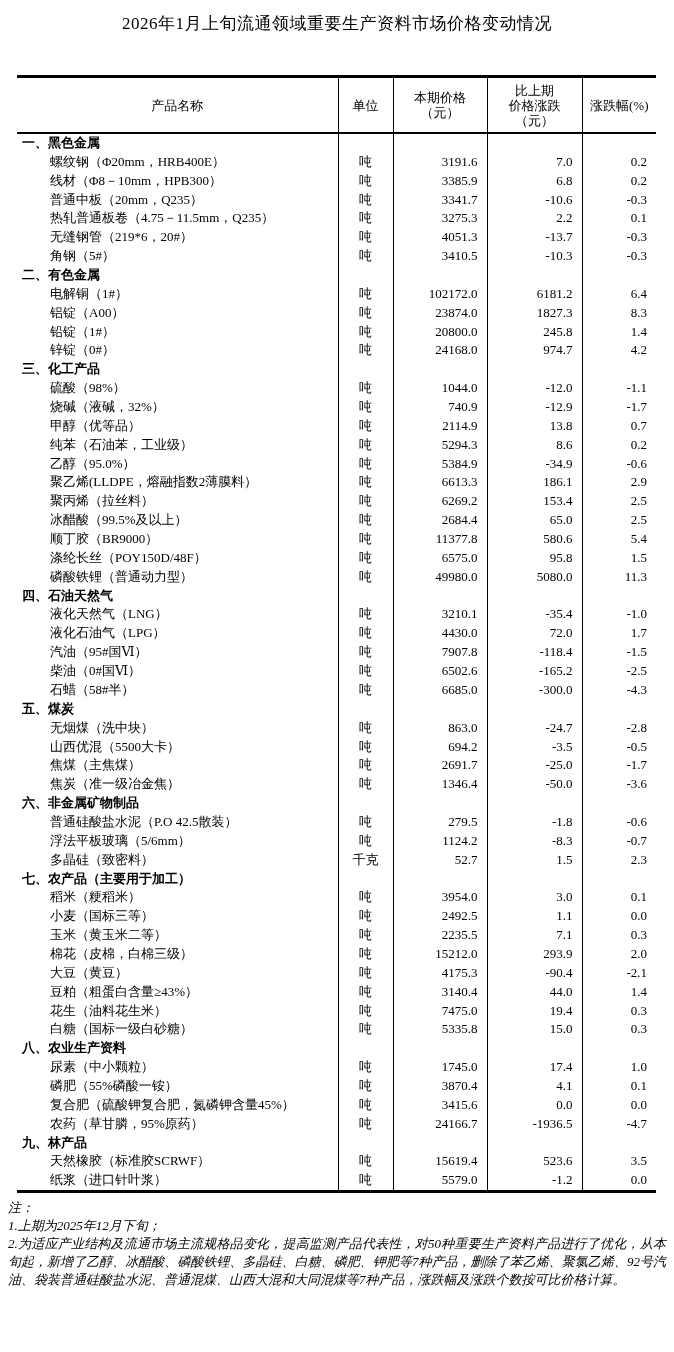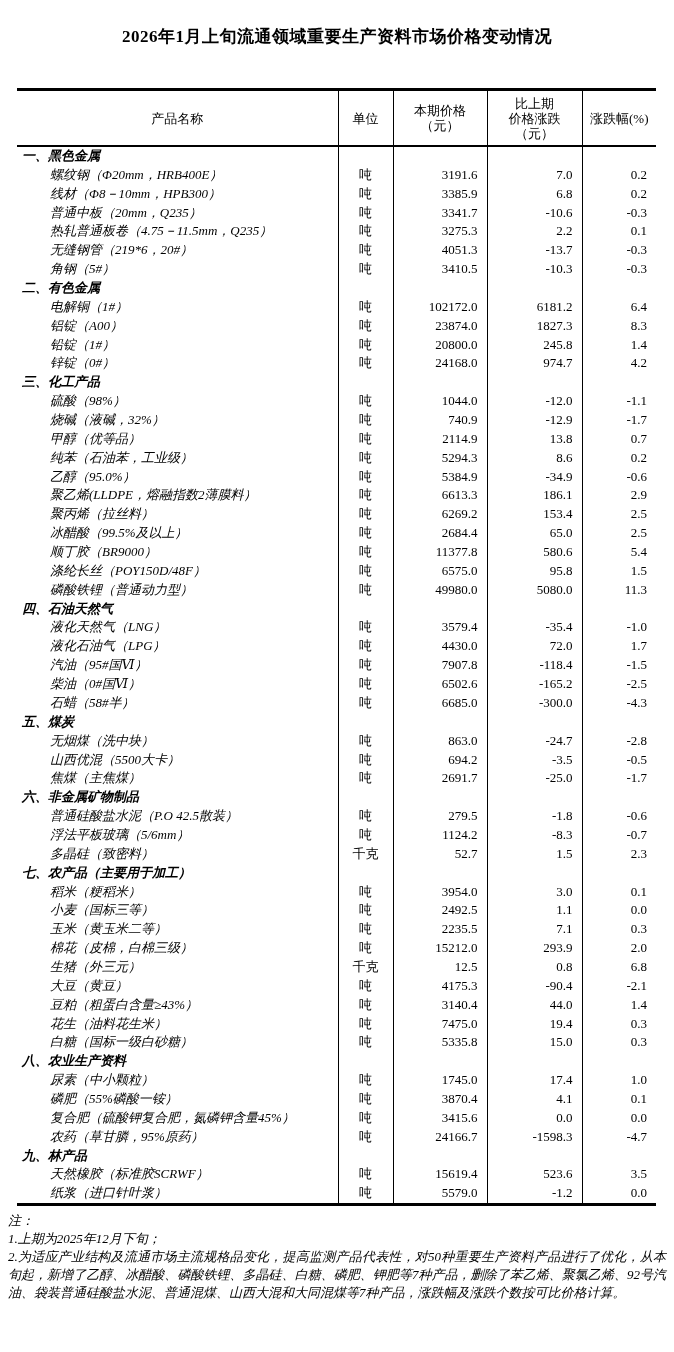--- a/index.html
+++ b/index.html
@@ -2,22 +2,22 @@
 <html><head>
 <meta charset="utf-8">
 <style>
   html,body{margin:0;padding:0;}
   body{
     width:674px;height:1352px;background:#ffffff;color:#000;
     font-family:"Liberation Serif","DejaVu Serif",serif;
     position:relative;overflow:hidden;
   }
   .page-title{
-    margin:25px 0 0 0;text-align:center;
-    font-size:17px;font-weight:bold;letter-spacing:0.5px;
+    margin:12px 0 0 0;text-align:center;
+    font-size:17px;font-weight:normal;letter-spacing:0.5px;
   }
   .price-table{
     margin:40px 0 0 17px;width:639px;
     border-collapse:collapse;table-layout:fixed;
     border-top:3px solid #000;border-bottom:3px solid #000;
     font-size:13px;
   }
   .price-table col.c1{width:321px;}
   .price-table col.c2{width:55px;}
   .price-table col.c3{width:94px;}
@@ -27,21 +27,21 @@
     font-weight:normal;text-align:center;vertical-align:middle;
     height:50px;border-bottom:2px solid #000;
     white-space:pre-line;line-height:15px;padding:2px 0;
   }
   .price-table th,.price-table td{border-right:1px solid #000;}
   .price-table th:last-child,.price-table td:last-child{border-right:none;}
   .price-table td{
     height:18.86px;padding:0;vertical-align:middle;line-height:18.86px;
     overflow:hidden;white-space:nowrap;
   }
-  td.col-name{text-align:left;padding-left:33px;font-style:italic;}
+  td.col-name{text-align:left;padding-left:33px;}
   td.col-name.section{font-weight:bold;padding-left:5px;}
   td.col-unit{text-align:center;}
   td.col-price,td.col-change,td.col-pct{text-align:right;padding-right:9px;}
   .notes{
     margin:6px 0 0 8px;width:658px;
     font-style:italic;font-size:13px;line-height:18px;
     text-align:justify;
   }
   .notes p{margin:0;}
 </style>
@@ -242,21 +242,21 @@
       <tr>
         <td class="col-name section">四、石油天然气</td>
         <td class="col-unit"></td>
         <td class="col-price"></td>
         <td class="col-change"></td>
         <td class="col-pct"></td>
       </tr>
       <tr>
         <td class="col-name">液化天然气（LNG）</td>
         <td class="col-unit">吨</td>
-        <td class="col-price">3579.4</td>
+        <td class="col-price">3210.1</td>
         <td class="col-change">-35.4</td>
         <td class="col-pct">-1.0</td>
       </tr>
       <tr>
         <td class="col-name">液化石油气（LPG）</td>
         <td class="col-unit">吨</td>
         <td class="col-price">4430.0</td>
         <td class="col-change">72.0</td>
         <td class="col-pct">1.7</td>
       </tr>
@@ -301,20 +301,27 @@
         <td class="col-price">694.2</td>
         <td class="col-change">-3.5</td>
         <td class="col-pct">-0.5</td>
       </tr>
       <tr>
         <td class="col-name">焦煤（主焦煤）</td>
         <td class="col-unit">吨</td>
         <td class="col-price">2691.7</td>
         <td class="col-change">-25.0</td>
         <td class="col-pct">-1.7</td>
+      </tr>
+      <tr>
+        <td class="col-name">焦炭（准一级冶金焦）</td>
+        <td class="col-unit">吨</td>
+        <td class="col-price">1346.4</td>
+        <td class="col-change">-50.0</td>
+        <td class="col-pct">-3.6</td>
       </tr>
       <tr>
         <td class="col-name section">六、非金属矿物制品</td>
         <td class="col-unit"></td>
         <td class="col-price"></td>
         <td class="col-change"></td>
         <td class="col-pct"></td>
       </tr>
       <tr>
         <td class="col-name">普通硅酸盐水泥（P.O 42.5散装）</td>
@@ -366,27 +373,20 @@
         <td class="col-pct">0.3</td>
       </tr>
       <tr>
         <td class="col-name">棉花（皮棉，白棉三级）</td>
         <td class="col-unit">吨</td>
         <td class="col-price">15212.0</td>
         <td class="col-change">293.9</td>
         <td class="col-pct">2.0</td>
       </tr>
       <tr>
-        <td class="col-name">生猪（外三元）</td>
-        <td class="col-unit">千克</td>
-        <td class="col-price">12.5</td>
-        <td class="col-change">0.8</td>
-        <td class="col-pct">6.8</td>
-      </tr>
-      <tr>
         <td class="col-name">大豆（黄豆）</td>
         <td class="col-unit">吨</td>
         <td class="col-price">4175.3</td>
         <td class="col-change">-90.4</td>
         <td class="col-pct">-2.1</td>
       </tr>
       <tr>
         <td class="col-name">豆粕（粗蛋白含量≥43%）</td>
         <td class="col-unit">吨</td>
         <td class="col-price">3140.4</td>
@@ -432,21 +432,21 @@
         <td class="col-name">复合肥（硫酸钾复合肥，氮磷钾含量45%）</td>
         <td class="col-unit">吨</td>
         <td class="col-price">3415.6</td>
         <td class="col-change">0.0</td>
         <td class="col-pct">0.0</td>
       </tr>
       <tr>
         <td class="col-name">农药（草甘膦，95%原药）</td>
         <td class="col-unit">吨</td>
         <td class="col-price">24166.7</td>
-        <td class="col-change">-1598.3</td>
+        <td class="col-change">-1936.5</td>
         <td class="col-pct">-4.7</td>
       </tr>
       <tr>
         <td class="col-name section">九、林产品</td>
         <td class="col-unit"></td>
         <td class="col-price"></td>
         <td class="col-change"></td>
         <td class="col-pct"></td>
       </tr>
       <tr>

